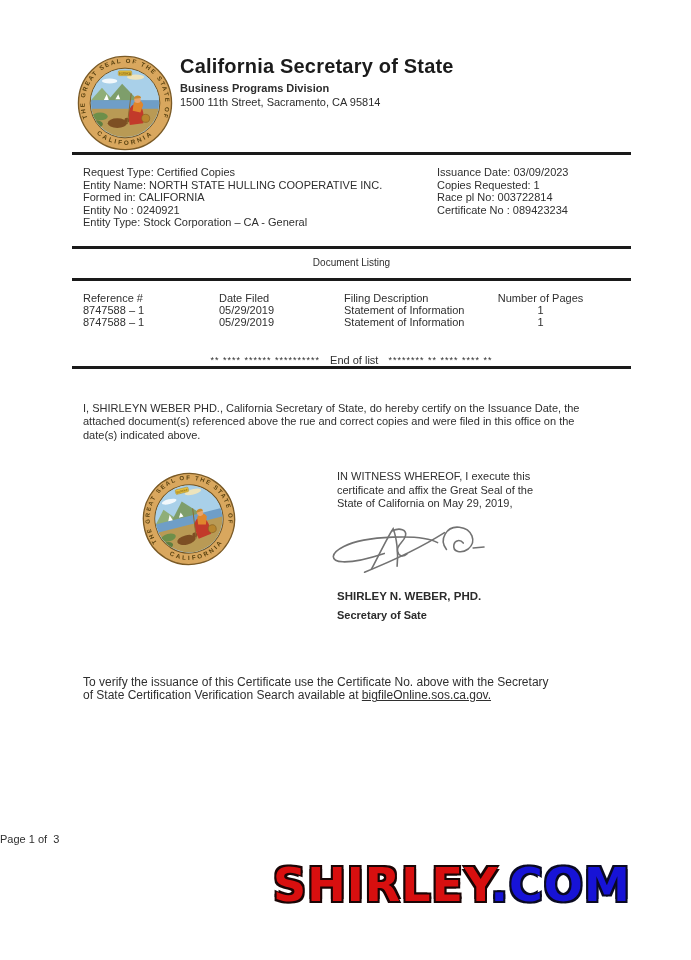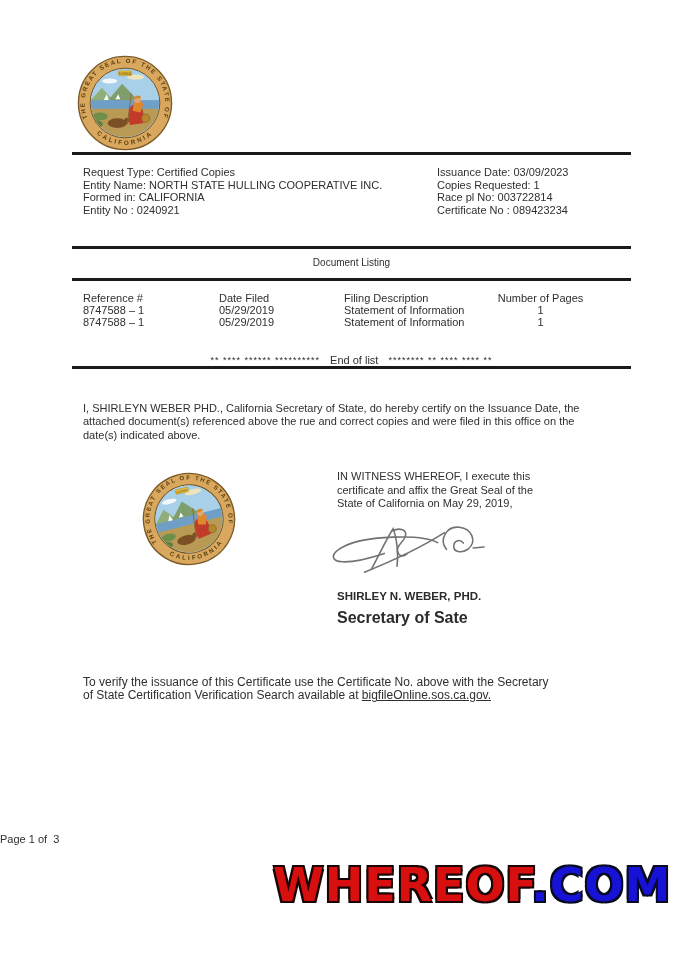--- a/index.html
+++ b/index.html
@@ -39,21 +39,21 @@
   .dl-end { position:absolute; left:72px; top:350px; width:559px; text-align:center; color:#2f2f2f; }
   .dl-end .stars { font-size:9px; letter-spacing:1px; vertical-align:1px; }
   .dl-end .eol   { font-size:11px; margin:0 10px; }
   
   .certify { position:absolute; left:83px; top:402px; width:522px;
              font-size:11px; line-height:13.4px; color:#2f2f2f; }
   .witness-text { position:absolute; left:337px; top:470px; font-size:11px;
                   line-height:13.6px; color:#2f2f2f; }
   .signature { position:absolute; left:327px; top:520px; width:158px; height:56px; }
   .signer-name  { position:absolute; left:337px; top:590px; font-size:11.5px; font-weight:bold; color:#2b2b2b; }
-  .signer-title { position:absolute; left:337px; top:609px; font-size:16px;  font-weight:bold; color:#2b2b2b; }
+  .signer-title { position:absolute; left:337px; top:609px; font-size:11px;  font-weight:bold; color:#2b2b2b; }
   .verify { position:absolute; left:83px; top:676px; width:478px;
             font-size:12px; line-height:13.4px; color:#2f2f2f; }
   .verify .link { text-decoration:underline; color:#2f2f2f; }
   .page-num { position:absolute; left:0; top:833px; width:691px; 
               font-size:11px; color:#2f2f2f; white-space:pre; }
   
   .watermark { position:absolute; left:273px; top:858px; font-size:46px; font-weight:bold;
                font-family:"DejaVu Sans", sans-serif; letter-spacing:1px; white-space:nowrap; }
   .wm-red  { color:#d80f0f;
              text-shadow:-2px -2px 0 #1a0505, 2px -2px 0 #1a0505, -2px 2px 0 #1a0505, 2px 2px 0 #1a0505; }
@@ -105,28 +105,34 @@
           <textPath href="#arcBot" startOffset="50%" text-anchor="middle">CALIFORNIA</textPath>
         </text>
       </g>
     </defs>
   </svg>
 
   <svg class="seal-top" viewBox="0 0 100 100">
     <use href="#ca-seal-art"></use>
   </svg>
 
+  <div class="header-text">
+    <div class="doc-title-main">California Secretary of State</div>
+    <div class="doc-subtitle">Business Programs Division</div>
+    <div class="doc-address">1500 11th Street, Sacramento, CA 95814</div>
+  </div>
 
   <div class="rule rule-top"></div>
 
   <div class="info info-left">
     <div>Request Type: Certified Copies</div>
     <div>Entity Name: NORTH STATE HULLING COOPERATIVE INC.</div>
     <div>Formed in: CALIFORNIA</div>
     <div>Entity No : 0240921</div>
+    <div>Entity Type: Stock Corporation – CA - General</div>
   </div>
   <div class="info info-right">
     <div>Issuance Date: 03/09/2023</div>
     <div>Copies Requested: 1</div>
     <div>Race pl No: 003722814</div>
     <div>Certificate No : 089423234</div>
   </div>
 
   <div class="rule rule-dl-1"></div>
   <div class="dl-title">Document Listing</div>
@@ -182,16 +188,16 @@
   <div class="signer-name">SHIRLEY N. WEBER, PHD.</div>
   <div class="signer-title">Secretary of Sate</div>
 
   <div class="verify">
     <span>To verify the issuance of this Certificate use the Certificate No. above with the Secretary of State Certification Verification Search available at </span><span class="link">bigfileOnline.sos.ca.gov.</span>
   </div>
 
   <div class="page-num">Page 1 of  3</div>
 
   <div class="watermark">
-    <span class="wm-red">WHEREOF</span><span class="wm-blue">.COM</span>
+    <span class="wm-red">SHIRLEY</span><span class="wm-blue">.COM</span>
   </div>
 
 </div>
 
 </body></html>

